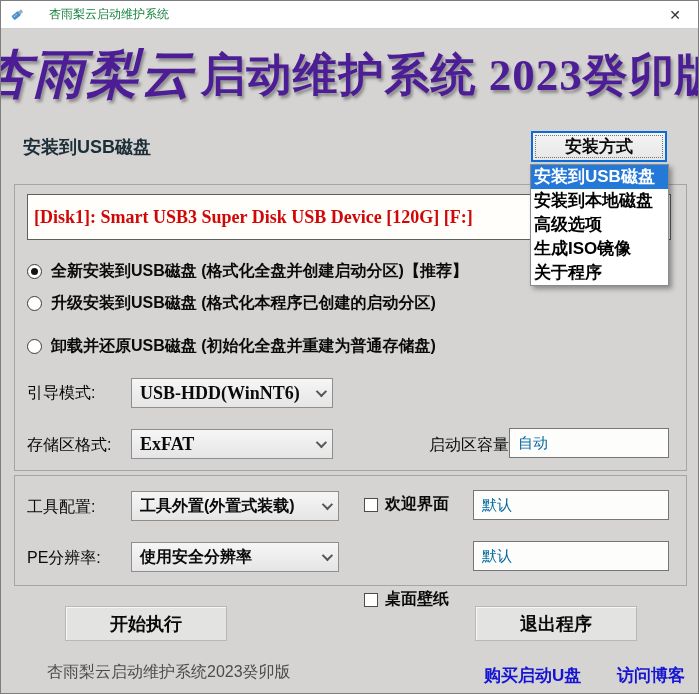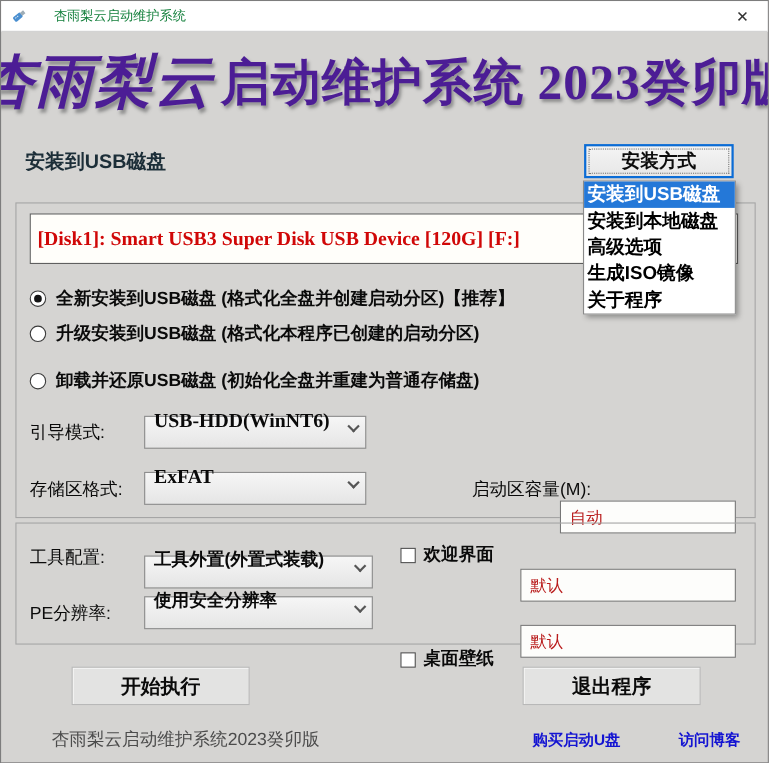--- a/index.html
+++ b/index.html
@@ -83,34 +83,34 @@
   .radio.on::after{
     content:""; position:absolute; left:3px; top:3px; width:7px; height:7px;
     border-radius:50%; background:#141414;
   }
   
   .field-label{
     position:absolute; font-size:16px; font-weight:normal; color:#0a0a0a; white-space:nowrap;
   }
   .dropdown{
     position:absolute; height:29px; background:linear-gradient(#f6f6f6,#e5e5e5);
-    border:1px solid #8e8e8e; display:flex; align-items:flex-end; padding:14px 8px;
+    border:1px solid #8e8e8e; display:flex; align-items:center; padding:14px 8px;
   }
   .dropdown .val{
     font-size:17px; font-weight:bold; color:#0a0a0a; white-space:nowrap;
   }
   .dropdown .val.serif{ font-family:"Liberation Serif", serif; font-size:18px; }
   .chev{
     margin-left:auto; width:8px; height:8px; border:solid #555; border-width:0 2px 2px 0;
     transform:rotate(45deg) translateY(-2px); flex:none;
   }
   .textbox{
     position:absolute; height:30px; background:#fdfdfb; border:1px solid #767676;
-    font-size:15px; color:#b91c1c; padding:0 8px;
-    font-family:"Liberation Sans", sans-serif; outline:none;margin-top:27px;
+    font-size:15px; color:#0369a1; padding:0 8px;
+    font-family:"Liberation Sans", sans-serif; outline:none;
   }
   .checkbox-wrap{
     position:absolute; display:flex; align-items:center;
     font-size:16px; font-weight:bold; color:#0a0a0a; white-space:nowrap;
   }
   .checkbox{
     width:14px; height:14px; background:#fff; border:1px solid #4c4c4c;
     margin-right:7px; flex:none;
   }
   
@@ -121,21 +121,21 @@
     display:flex; align-items:center; justify-content:center;
     font-size:18px; font-weight:bold; color:#0a0a0a;
   }
   .btn-start{ left:64px; }
   .btn-exit{ left:474px; }
   
   .footer-text{
     position:absolute; left:46px; top:661px; font-size:16px; color:#4c4c4c; white-space:nowrap;
   }
   .footer-link{
-    position:absolute; top:663px; font-size:14px; font-weight:bold; color:#1414d2;
+    position:absolute; top:663px; font-size:17px; font-weight:bold; color:#1414d2;
     white-space:nowrap; cursor:pointer;
   }
   .link-buy{ left:483px; }
   .link-blog{ left:616px; }
 </style>
 </head>
 <body>
 
 <div class="window">
 
@@ -201,21 +201,21 @@
     <span class="val serif">ExFAT</span>
     <span class="chev"></span>
   </div>
 
   <div class="field-label" style="left:428px; top:434px;">启动区容量(M):</div>
   <input class="textbox" style="left: 508px; top: 427px; width: 160px;" value="自动">
 
   <div class="groupbox group2"></div>
 
   <div class="field-label" style="left:26px; top:496px;">工具配置:</div>
-  <div class="dropdown" style="left:130px; top:504px; width:208px;">
+  <div class="dropdown" style="left:130px; top:490px; width:208px;">
     <span class="val" style="font-size:16px;">工具外置(外置式装载)</span>
     <span class="chev"></span>
   </div>
   <div class="checkbox-wrap" style="left:363px; top:493px;">
     <span class="checkbox"></span>
     <span>欢迎界面</span>
   </div>
   <input class="textbox" style="left: 472px; top: 489px; width: 196px;" value="默认">
 
   <div class="field-label" style="left:26px; top:547px;">PE分辨率:</div>

